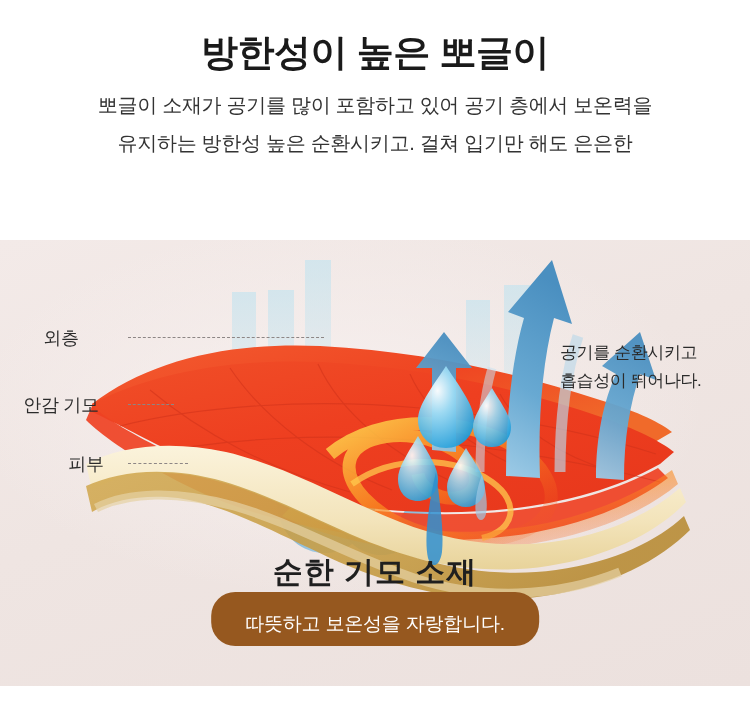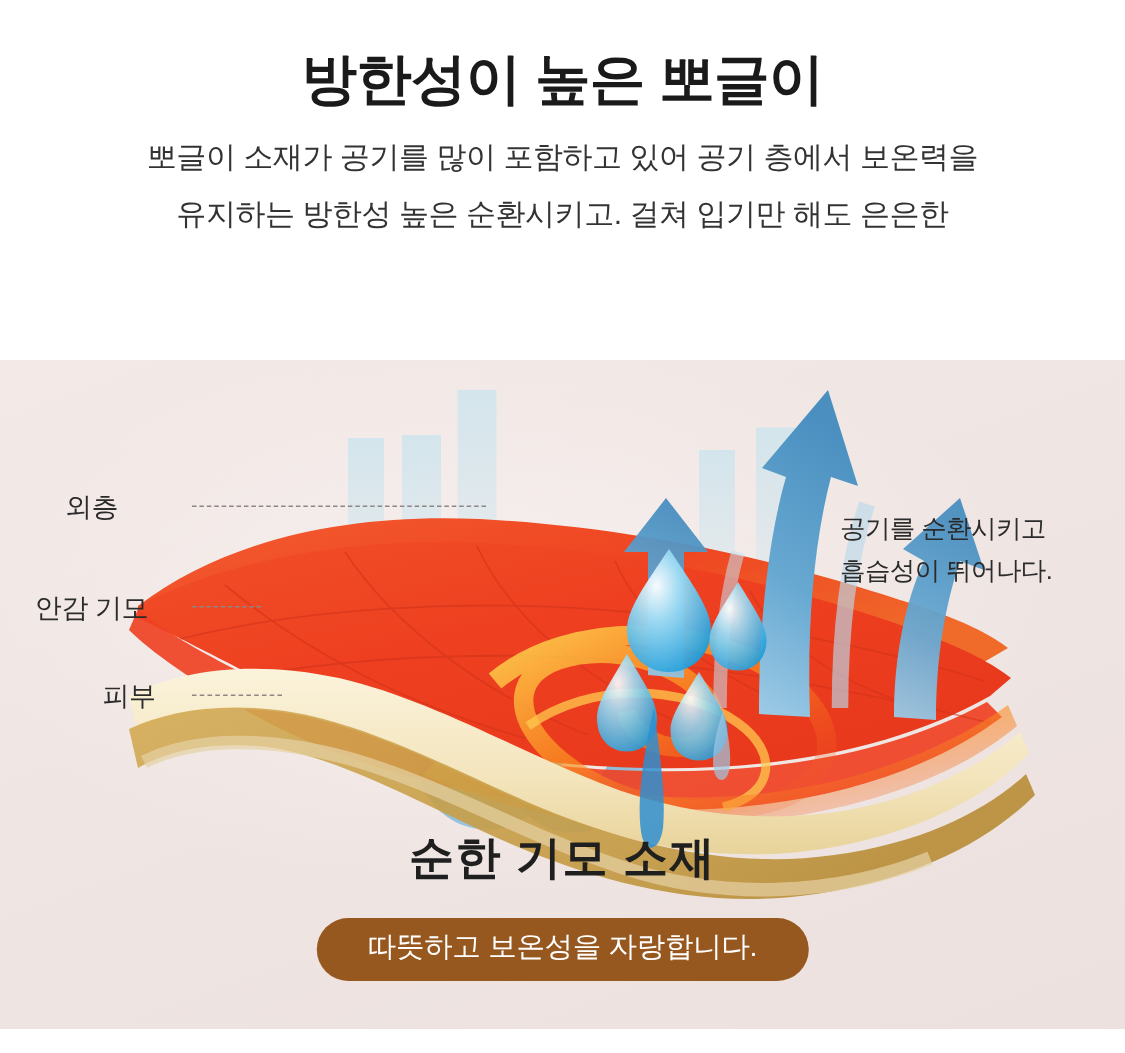--- a/index.html
+++ b/index.html
@@ -120,23 +120,23 @@
     width: 750px;
     text-align: center;
     font-size: 30px;
     font-weight: bold;
     color: #1f1f1f;
     letter-spacing: 1px;
   }
   .pill {
     position: absolute;
     left: 50%;
-    top: 372px;
+    top: 352px;
     transform: translateX(-50%);
-    padding: 9px 34px 11px 34px;
+    padding: 21px 34px 11px 34px;
     background: #96581f;
     border-radius: 24px;
     color: #ffffff;
     font-size: 19px;
     letter-spacing: -0.2px;
     white-space: nowrap;
     line-height: 22px;
   }
 </style>
 </head>

